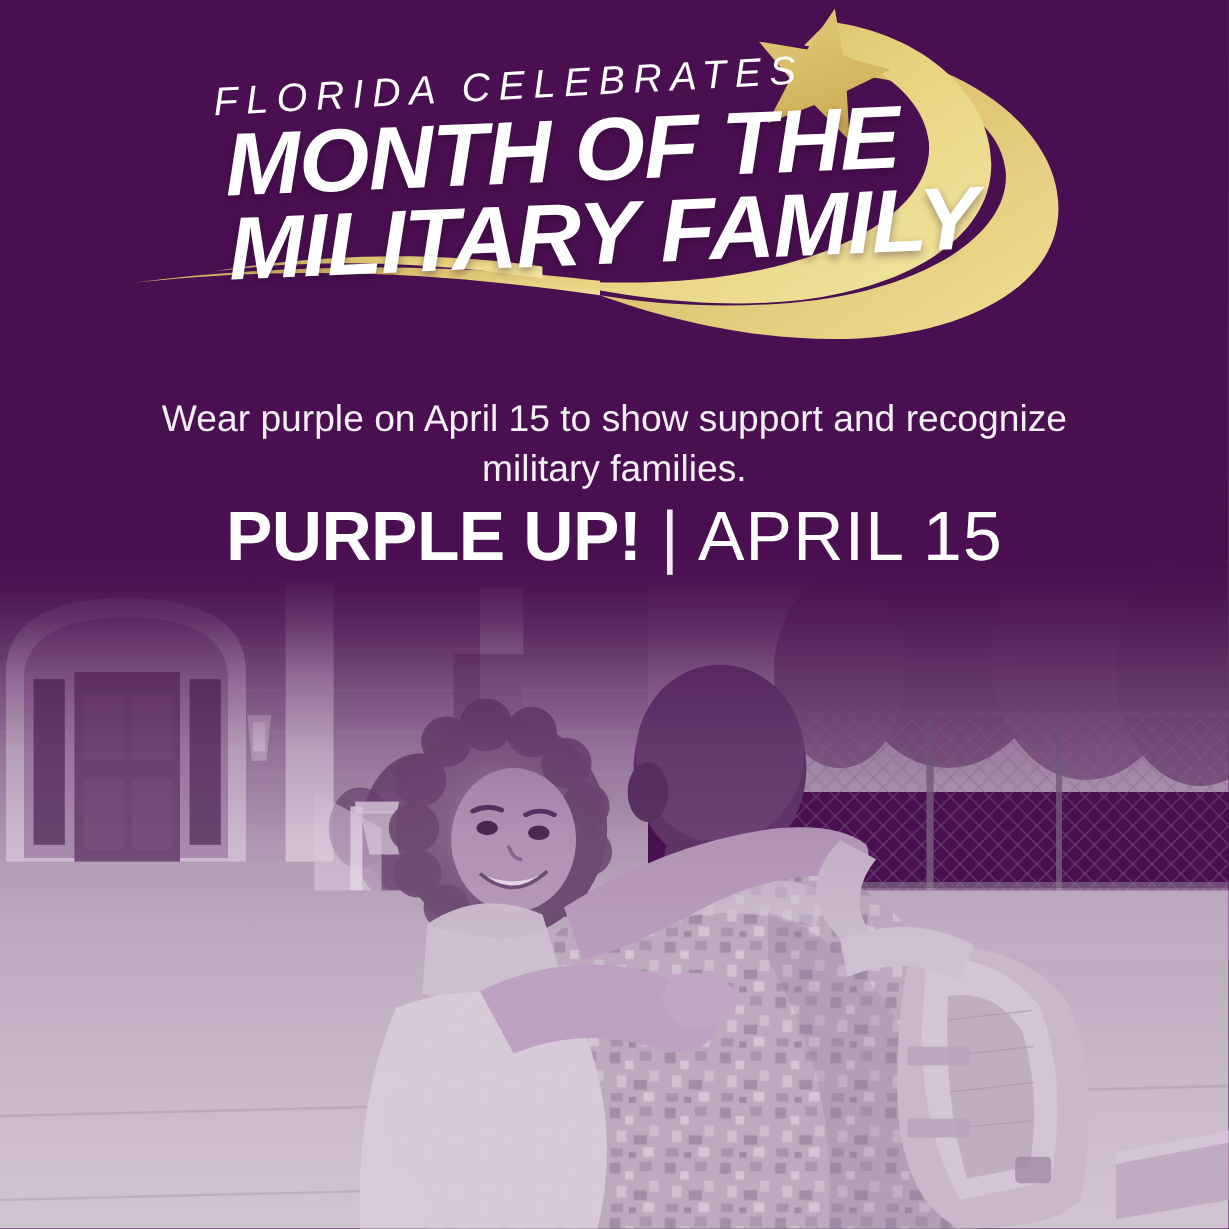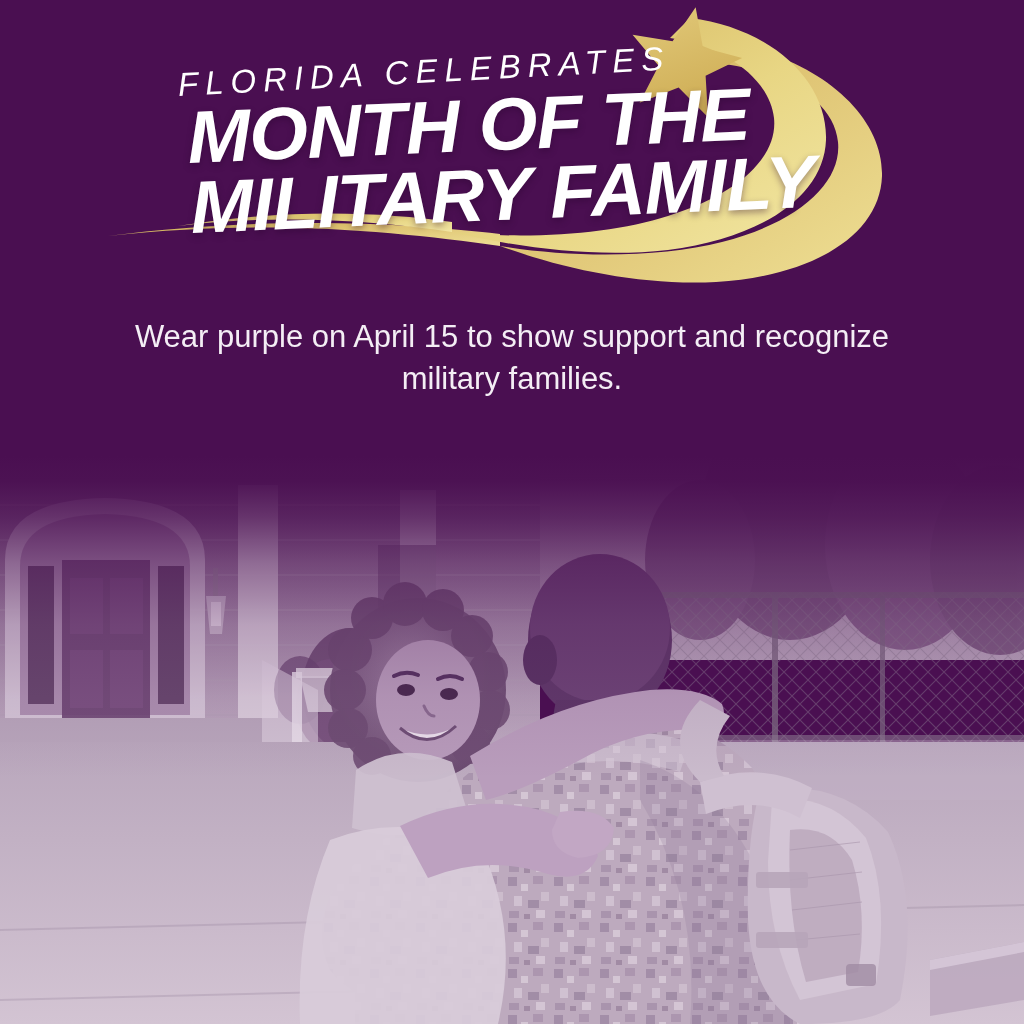--- a/index.html
+++ b/index.html
@@ -76,21 +76,21 @@
     text-shadow:0 3px 7px rgba(40,5,45,0.40);
     transform:scaleX(1.02);
     transform-origin:left center;
   }
   .title-line.l1 { font-size:74px; }
   .title-line.l2 { font-size:74px; margin-top:2px; }
 
   
   .subcopy {
     position:absolute;
-    left:50%; top:316px;
+    left:50%; top:328px;
     transform:translateX(-50%);
     width:840px;
     text-align:center;
     font-size:31px;
     font-weight:400;
     line-height:1.34;
     color:#f4eef5;
   }
 
   
@@ -398,14 +398,19 @@
     <div class="kicker">FLORIDA CELEBRATES</div>
 
     <div class="title-block">
       <div class="title-line l1">MONTH OF THE</div>
       <div class="title-line l2">MILITARY FAMILY</div>
     </div>
   </div>
 
   <div class="subcopy">Wear purple on April 15 to show support and recognize military families.</div>
 
+  <div class="cta">
+    <span class="cta-strong">PURPLE UP!</span>
+    <span class="cta-divider">|</span>
+    <span class="cta-light">APRIL 15</span>
+  </div>
 
 </div>
 
 </body></html>

